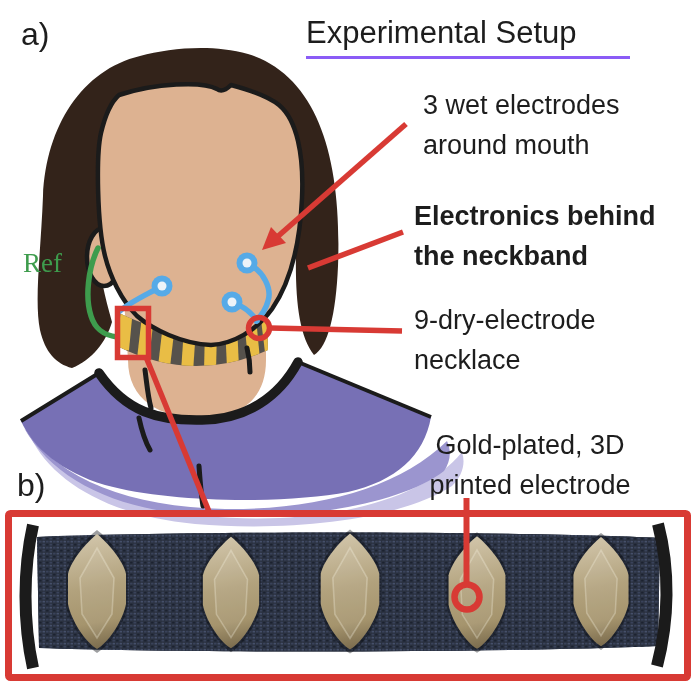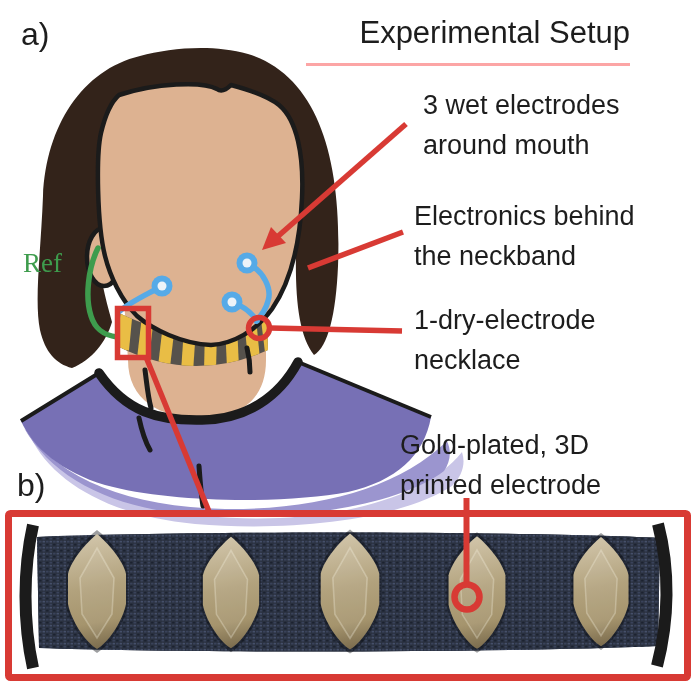--- a/index.html
+++ b/index.html
@@ -5,27 +5,27 @@
   html,body{margin:0;padding:0;background:#ffffff;}
   .canvas{
     position:relative;width:696px;height:692px;background:#fff;overflow:hidden;
     font-family:"Liberation Sans", sans-serif;color:var(--text-ink,#1d1d1d);
   }
   .art{position:absolute;left:0;top:0;z-index:1;}
   .txt{position:absolute;z-index:2;white-space:pre-line;line-height:40px;font-size:27px;color:var(--text-ink,#1d1d1d);}
   .panel-label{font-size:32px;line-height:34px;}
   .a-label{left:21px;top:17px;}
   .b-label{left:17px;top:468px;}
-  .fig-title{left:306px;top:13px;width:324px;text-align:right;font-size:31px;line-height:40px;
-    border-bottom:3px solid #fca5a5;padding-bottom:10px;}
+  .fig-title{left:306px;top:13px;width:324px;text-align:left;font-size:31px;line-height:40px;
+    border-bottom:3px solid #8b5cf6;padding-bottom:3px;}
   .ref-label{left:23px;top:243px;color:var(--ref-green,#3e9c4d);font-family:Liberation Serif, serif;}
   .ann-wet{left:416px;top:85px;margin-left:7px;}
-  .ann-elec{left:414px;top:196px;}
+  .ann-elec{left:414px;top:196px;font-weight:bold;}
   .ann-neck{left:414px;top:300px;}
-  .ann-gold{left:400px;top:425px;width:260px;text-align:left;}
+  .ann-gold{left:400px;top:425px;width:260px;text-align:center;}
 
   
   .f-hair{fill:var(--hair,#33231a);}
   .f-skin{fill:var(--skin,#ddb291);}
   .s-ink{stroke:#1b1b1b;fill:none;}
   .f-shirt{fill:var(--shirt-purple,#7770b5);}
   .f-shirt-mid{fill:var(--shirt-purple-mid,#9b95cf);}
   .f-shirt-light{fill:var(--shirt-purple-light,#c9c5e7);}
   .f-band-gray{fill:var(--neckband-gray,#56524c);}
   .s-band-yellow{stroke:var(--neckband-yellow,#e9bd45);fill:none;}
@@ -171,19 +171,19 @@
     </g>
   </svg>
 
   <div class="txt panel-label a-label">a)</div>
   <div class="txt fig-title">Experimental Setup</div>
   <div class="txt ref-label">Ref</div>
   <div class="txt ann-wet">3 wet electrodes
 around mouth</div>
   <div class="txt ann-elec">Electronics behind
 the neckband</div>
-  <div class="txt ann-neck">1-dry-electrode
+  <div class="txt ann-neck">9-dry-electrode
 necklace</div>
   <div class="txt ann-gold">Gold-plated, 3D
 printed electrode</div>
   <div class="txt panel-label b-label">b)</div>
 
 </div>
 
 </body></html>

